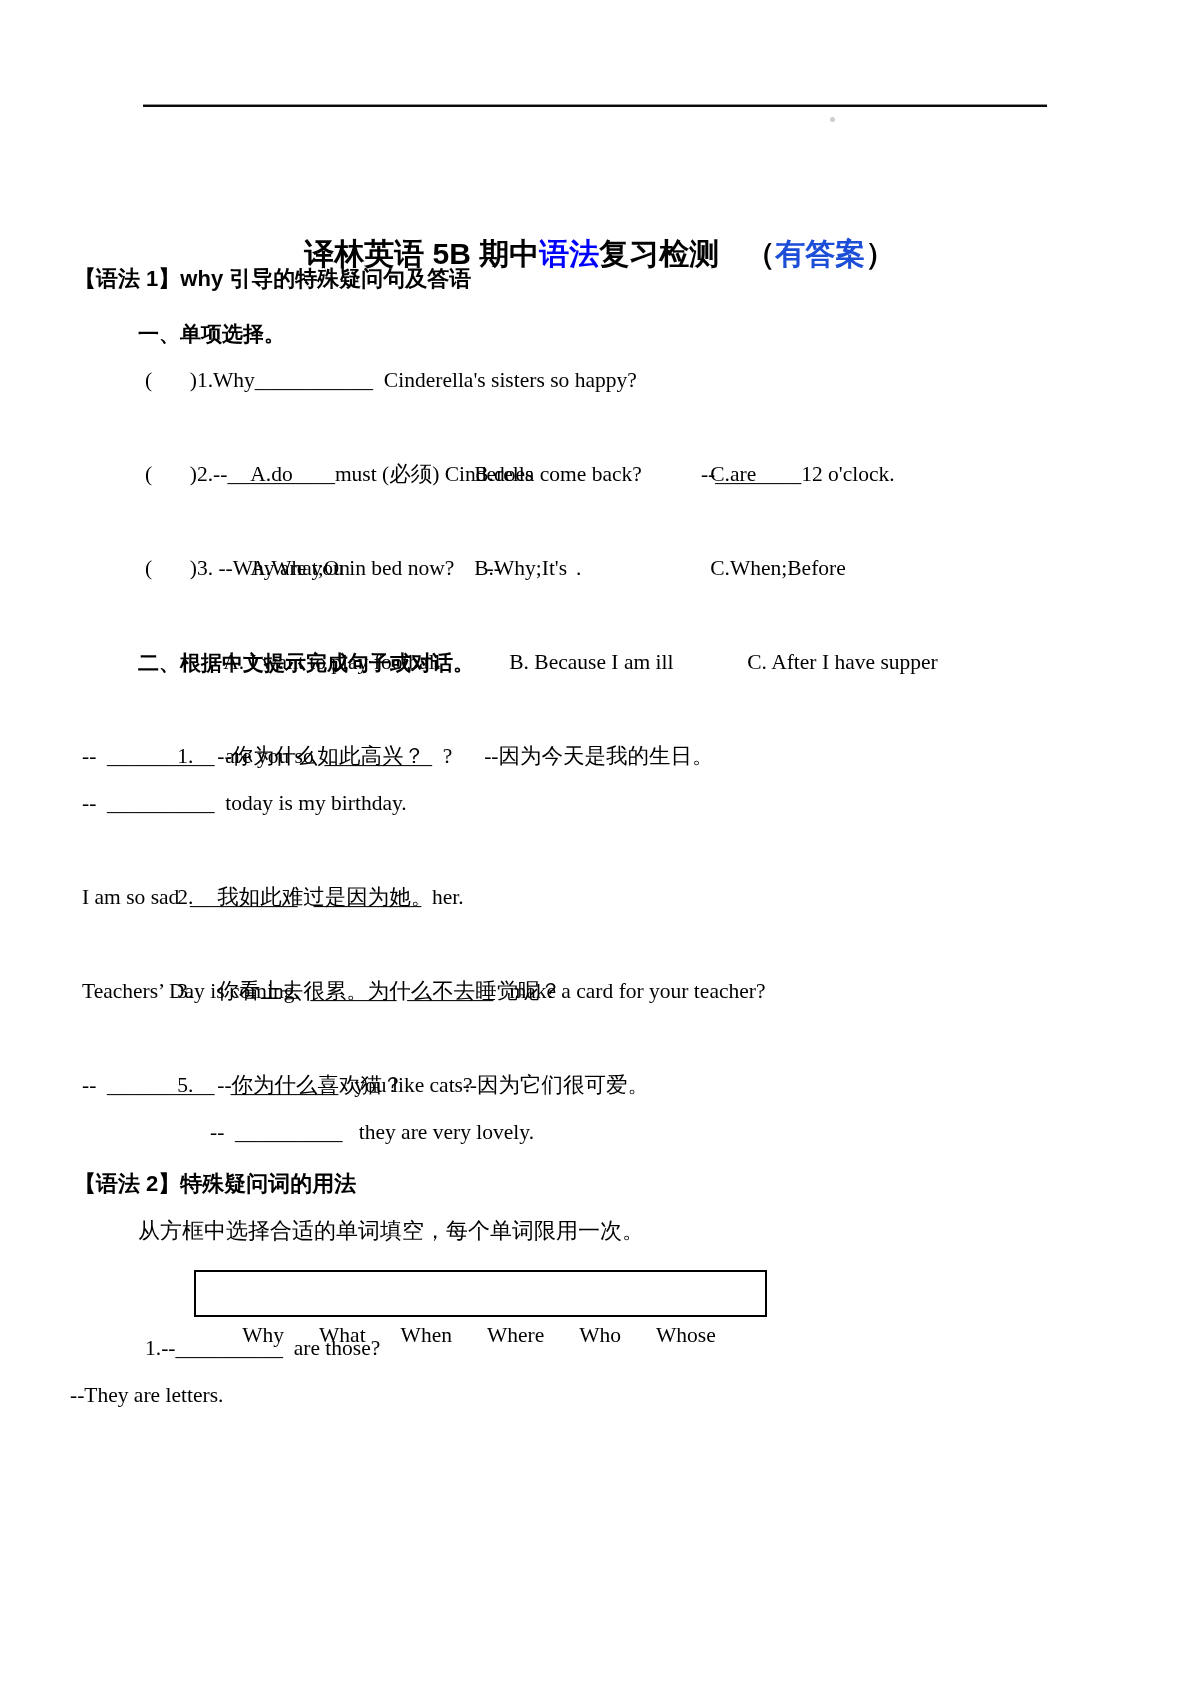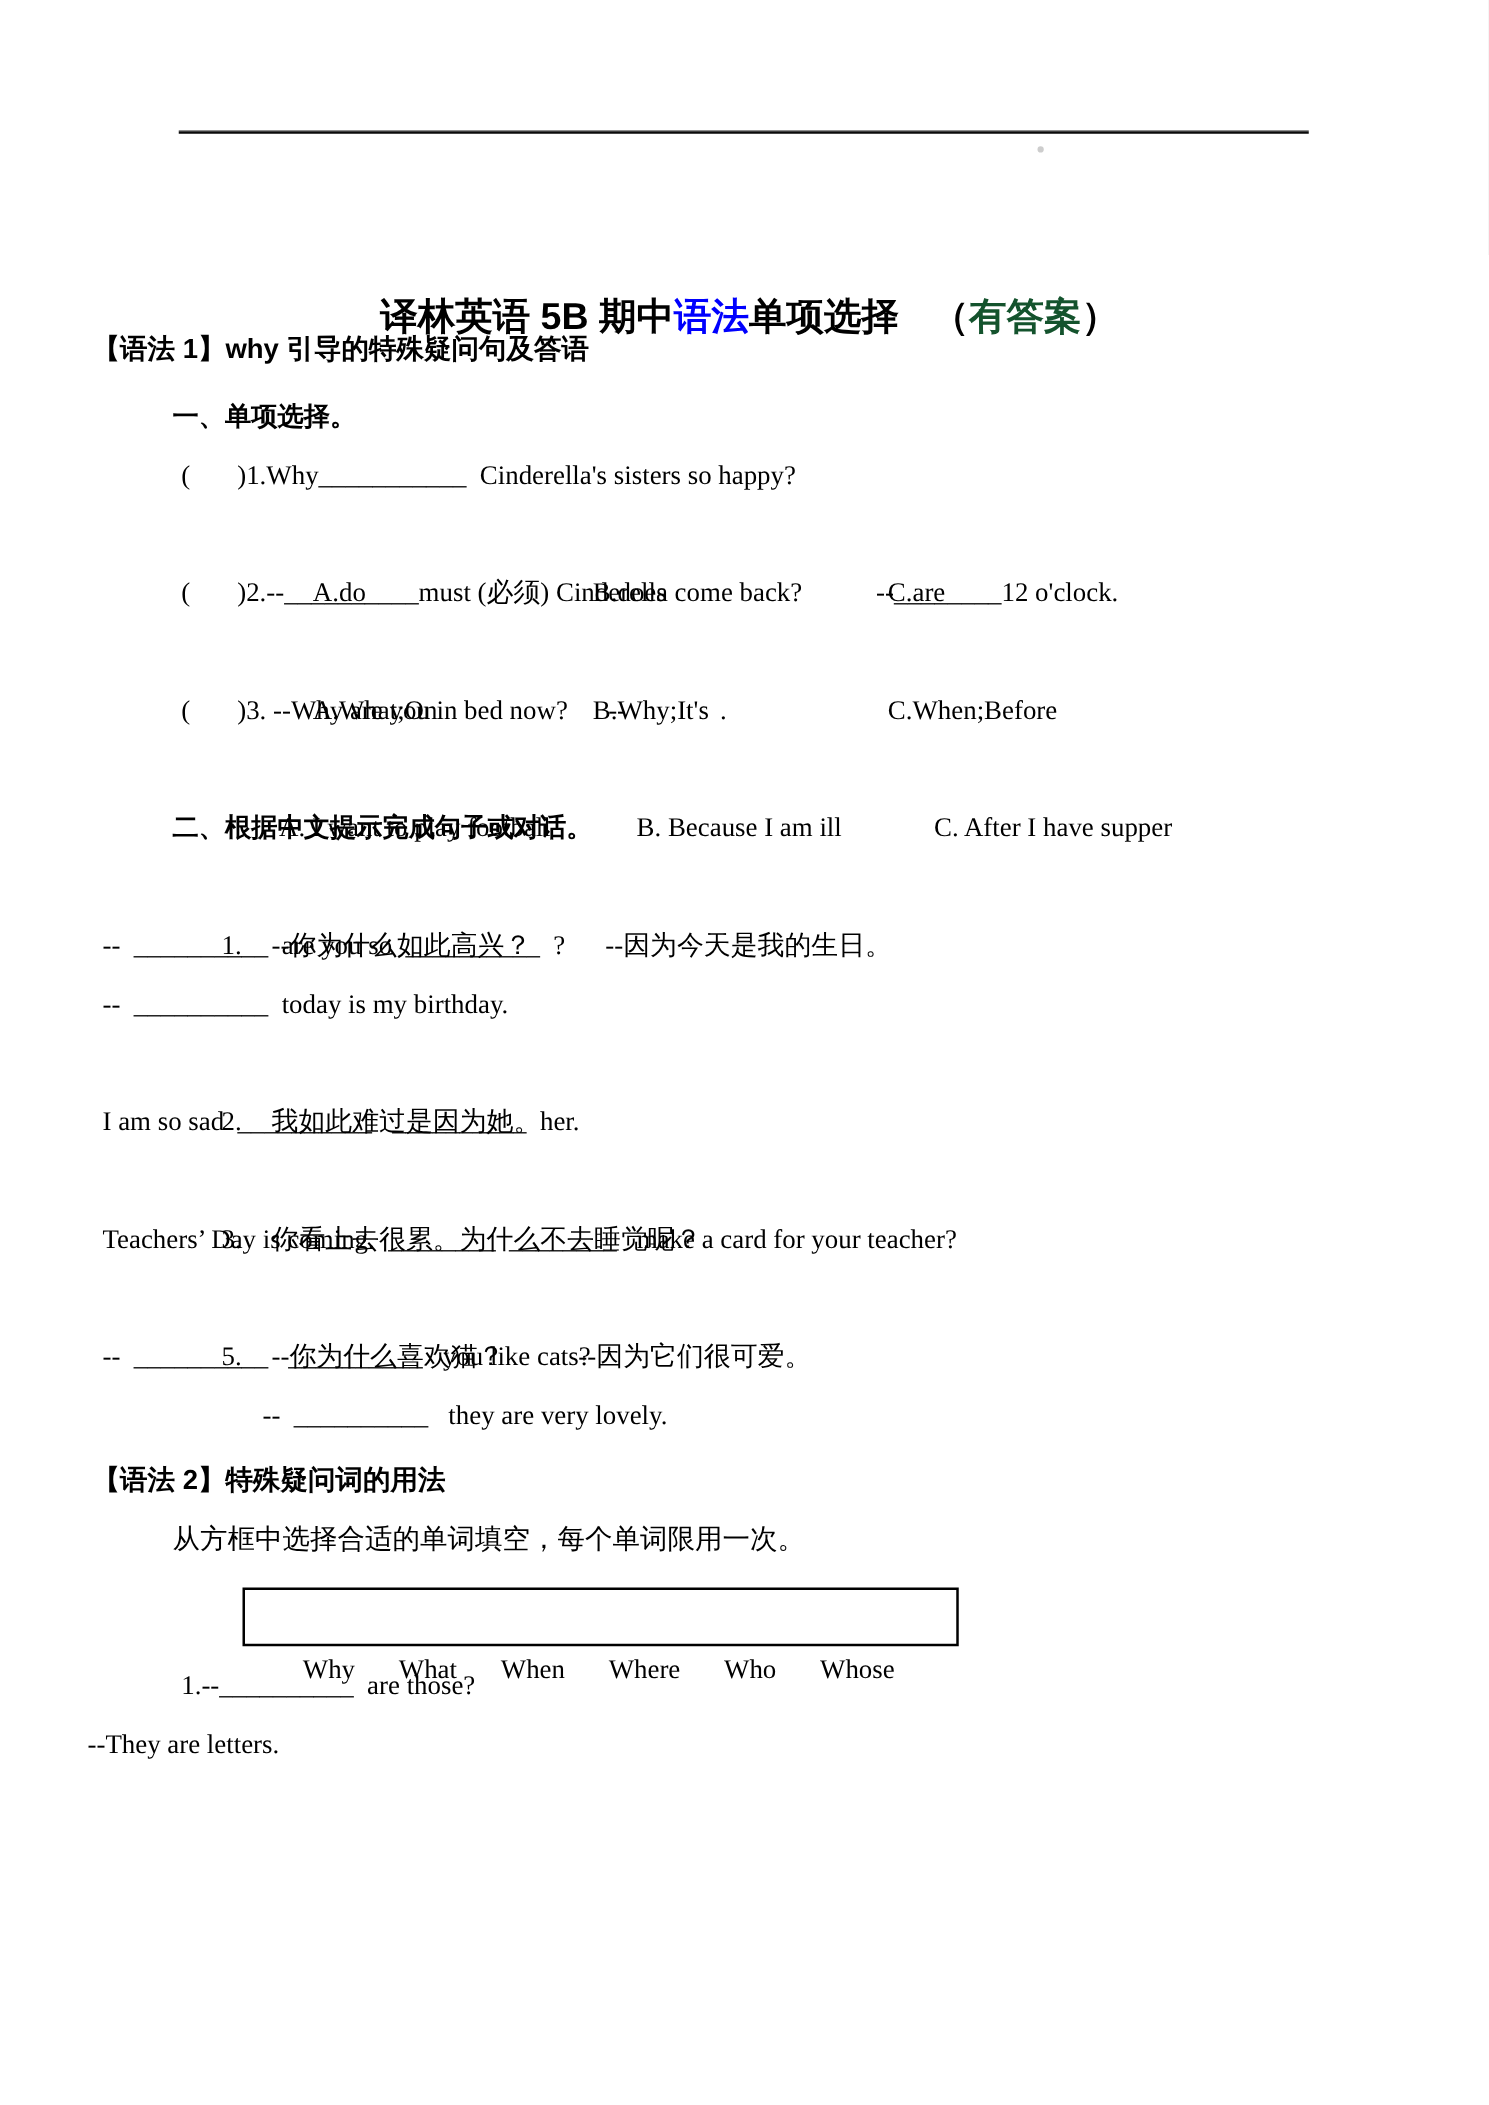--- a/index.html
+++ b/index.html
@@ -65,32 +65,32 @@
   .inum{display:inline-block;width:40px;white-space:pre;}
   .word-box{
     margin-left:194px;margin-top:16px;
     width:573px;height:47px;box-sizing:border-box;
     border:2px solid #000;
     line-height:42px;font-size:21.5px;
     padding-left:14px;white-space:pre;
   }
   .word-box .word{display:inline-block;margin-right:35px;white-space:pre;}
   .c-blue{color:#0000fe;}
-  .c-red{color:#14532d;}
+  .c-red{color:#1d4ed8;}
 </style>
 </head>
 <body>
 
 <div class="page">
 
   <div class="top-rule"></div>
   <div class="stray-mark"></div>
 
   <div class="title">
-    <span>译林英语 5B 期中</span><span class="c-blue">语法</span><span>单项选择</span><span class="paren paren-open">（</span><span class="c-red">有答案</span><span class="paren">）</span>
+    <span>译林英语 5B 期中</span><span class="c-blue">语法</span><span>复习检测</span><span class="paren paren-open">（</span><span class="c-red">有答案</span><span class="paren">）</span>
   </div>
 
   <div class="content">
 
     <div class="h-section">【语法 1】why 引导的特殊疑问句及答语</div>
 
     <div class="line hei-bold pad138 mt8">一、单项选择。</div>
 
     <div class="line pad145">(       )1.Why___________  Cinderella's sisters so happy?</div>
     <div class="line pad218">

